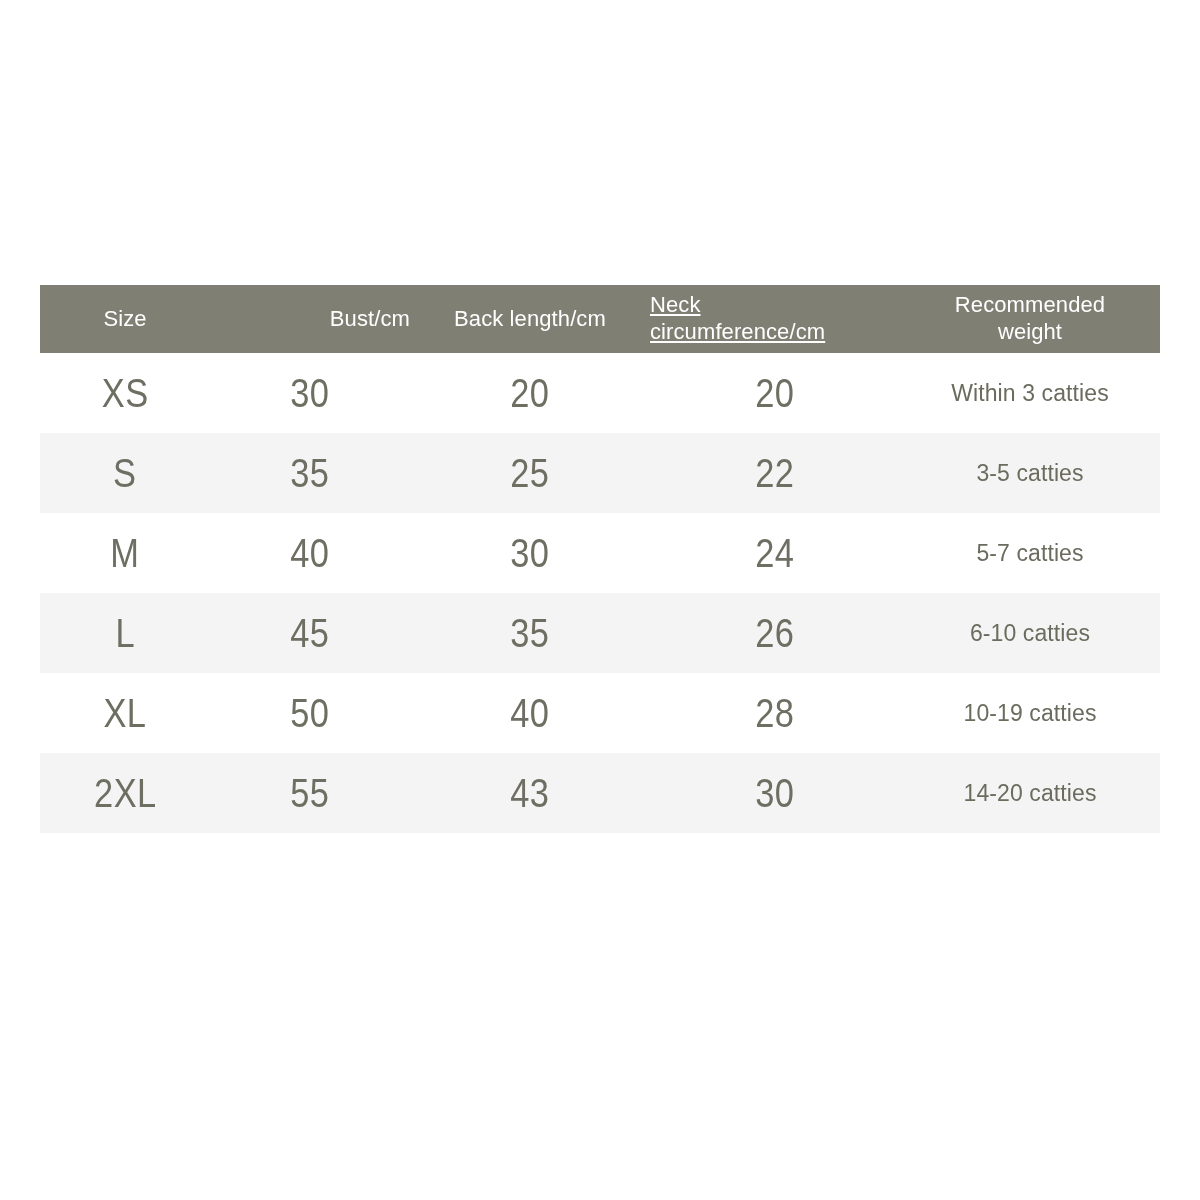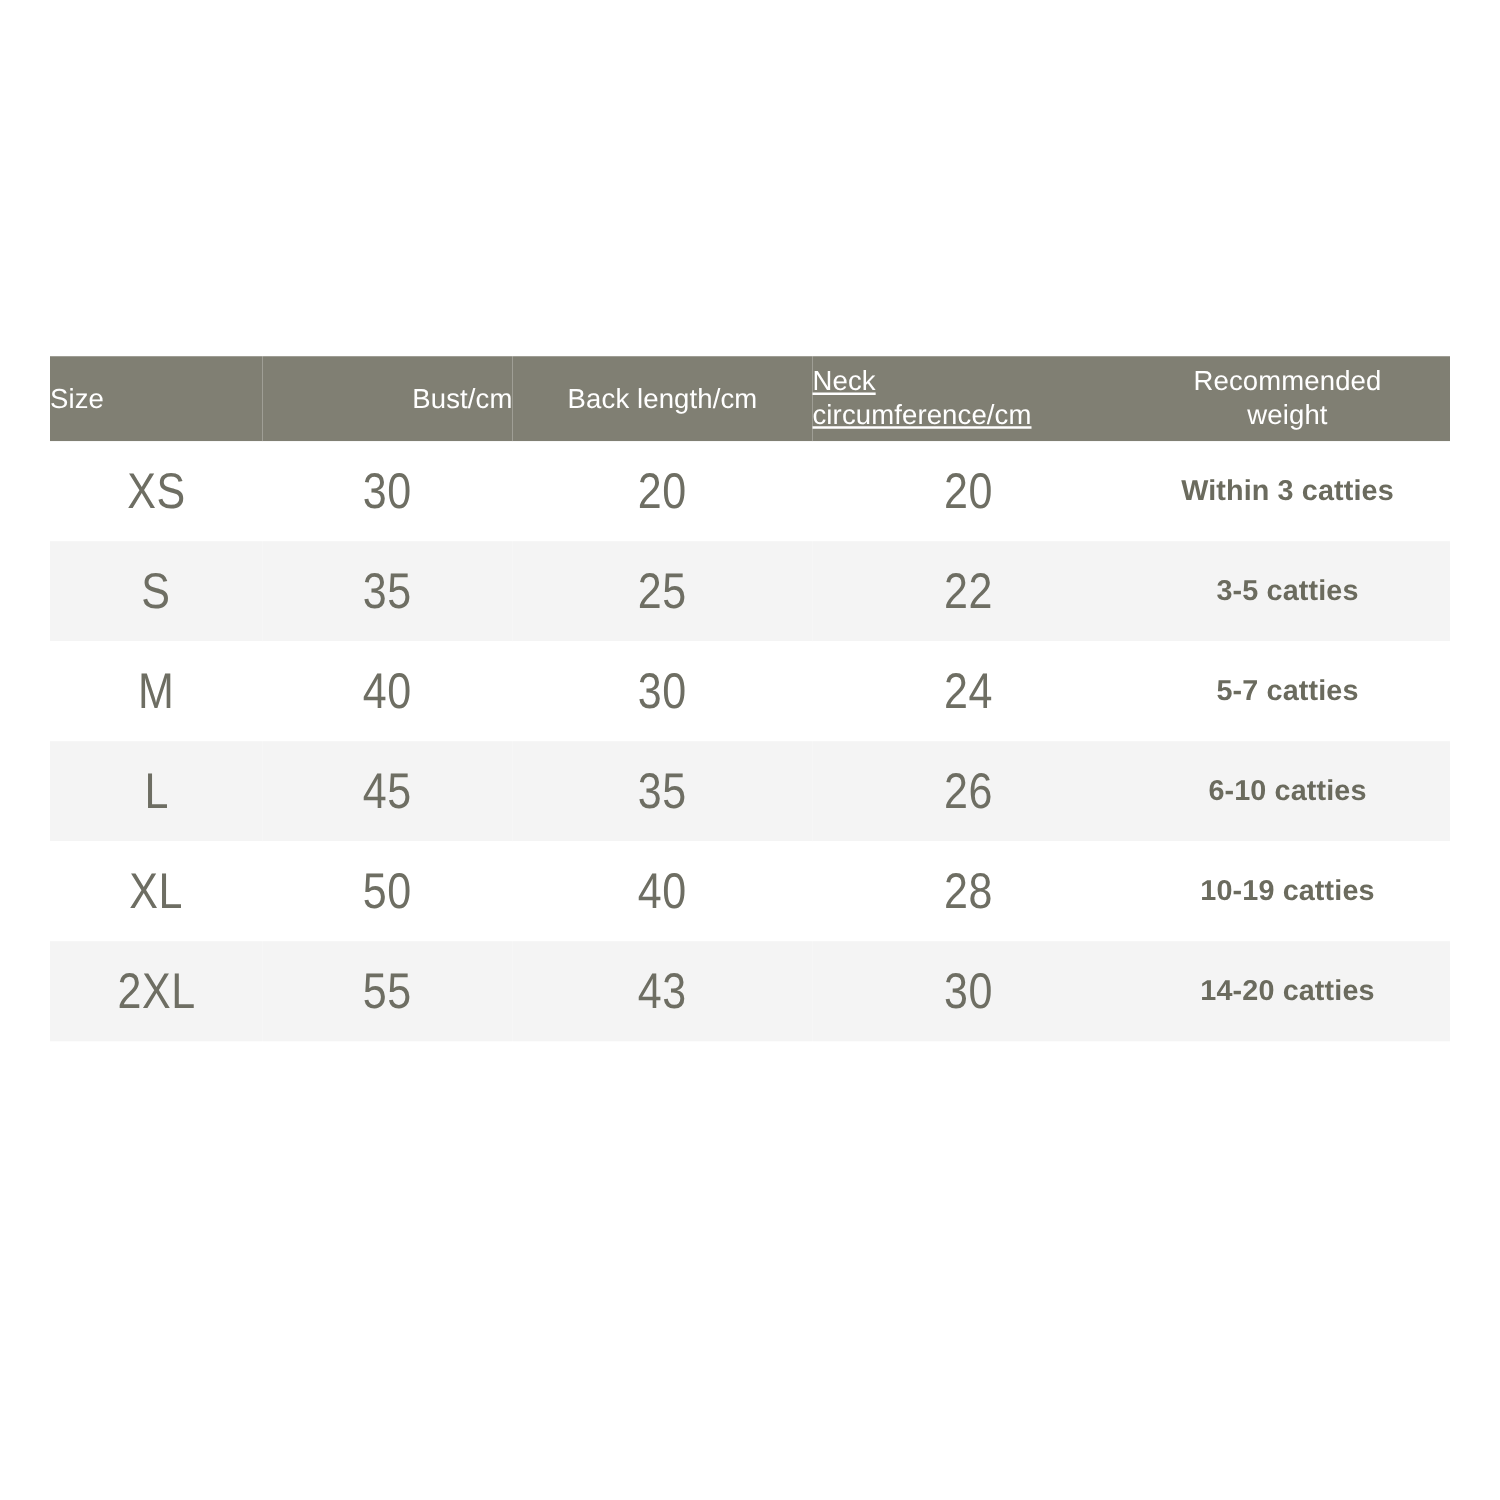--- a/index.html
+++ b/index.html
@@ -37,21 +37,21 @@
   .size-table thead th {
     height: 68px;
     padding: 0 0;
     color: #ffffff;
     font-weight: 400;
     font-size: 22px;
     line-height: 1.22;
     vertical-align: middle;
     letter-spacing: 0.1px;
   }
-  th.th-size        { width: 170px; text-align: left; }
+  th.th-size        { width: 170px; text-align: center; }
   th.th-bust        { width: 200px; text-align: right; }
   th.th-backlength  { width: 240px; text-align: center; }
   th.th-neck        { width: 250px; text-align: left; padding-left: 46px; text-decoration: underline; }
   th.th-weight      { width: 260px; text-align: center; }
 
   
   .size-table tbody tr {
     background: #ffffff;
     margin-top: 48px;
   }
@@ -73,21 +73,21 @@
     font-weight: 400;
     line-height: 1;
     color: #6e6e63;
     transform: scaleX(0.86);
     letter-spacing: 0.5px;
   }
   
   .cell-weight {
     display: inline-block;
     font-size: 23px;
-    font-weight: 700;
+    font-weight: 400;
     line-height: 1;
     color: #6b6b5e;
     letter-spacing: 0.1px;
   }
 </style>
 </head>
 <body>
 
 <div class="page">
 

